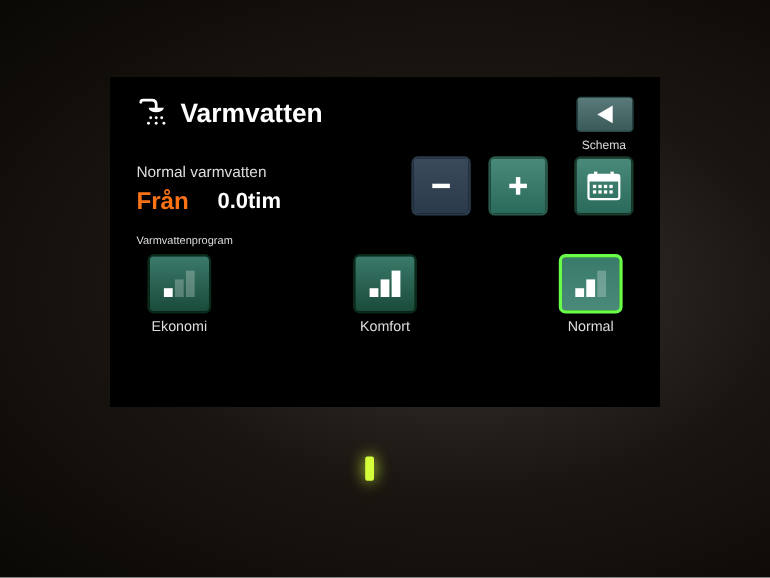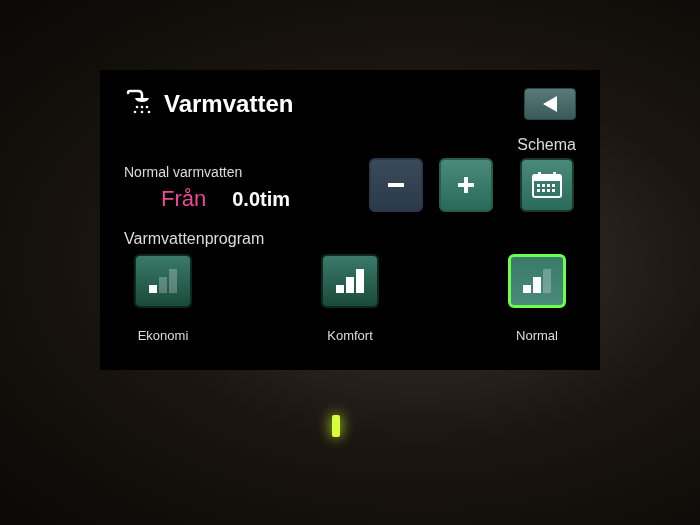--- a/index.html
+++ b/index.html
@@ -18,21 +18,21 @@
       width: 500px;
       height: 300px;
       background: #000;
       padding: 18px 24px;
       color: #eee;
     }
     .header {
       display: flex;
       justify-content: space-between;
       align-items: center;
-      margin-bottom: 16px;
+      margin-bottom: 6px;
     }
     .title-group {
       display: flex;
       align-items: center;
       gap: 10px;
     }
     .title {
       font-size: 24px;
       font-weight: bold;
       color: #fff;
@@ -60,23 +60,22 @@
       color: #ddd;
       margin-bottom: 6px;
     }
     .value-row {
       display: flex;
       align-items: center;
       gap: 26px;
     }
     .state {
       font-size: 22px;
-      font-weight: normal;
-      color: #ec4899;
-      margin-left: 37px;
+      font-weight: bold;
+      color: #f97316;
     }
     .duration {
       font-size: 20px;
       font-weight: bold;
       color: #fff;
     }
     .btn-group {
       display: flex;
       gap: 16px;
       align-items: center;
@@ -100,51 +99,51 @@
       border-color: #2a5a4a;
     }
     .schema-block {
       display: flex;
       flex-direction: column;
       align-items: center;
       gap: 4px;
       margin-left: 24px;
     }
     .schema-label {
-      font-size: 16px;
+      font-size: 11px;
       color: #ddd;
     }
     .schema-btn {
       width: 54px;
       height: 54px;
       background: linear-gradient(#4a8a7a, #2a6a5a);
       border: 2px solid #1a3a2a;
       border-radius: 6px;
       display: flex;
       align-items: center;
       justify-content: center;
     }
     .program-section {
       margin-top: 18px;
     }
     .program-label {
-      font-size: 16px;
+      font-size: 10px;
       color: #ddd;
       margin-bottom: 6px;
     }
     .program-row {
       display: flex;
       justify-content: space-between;
       padding: 0 10px;
     }
     .program-item {
       display: flex;
       flex-direction: column;
       align-items: center;
-      gap: 20px;
+      gap: 4px;
     }
     .program-btn {
       width: 58px;
       height: 54px;
       background: linear-gradient(#3a7a6a, #1a4a3a);
       border: 2px solid #0a2a1a;
       border-radius: 6px;
       display: flex;
       align-items: center;
       justify-content: center;

